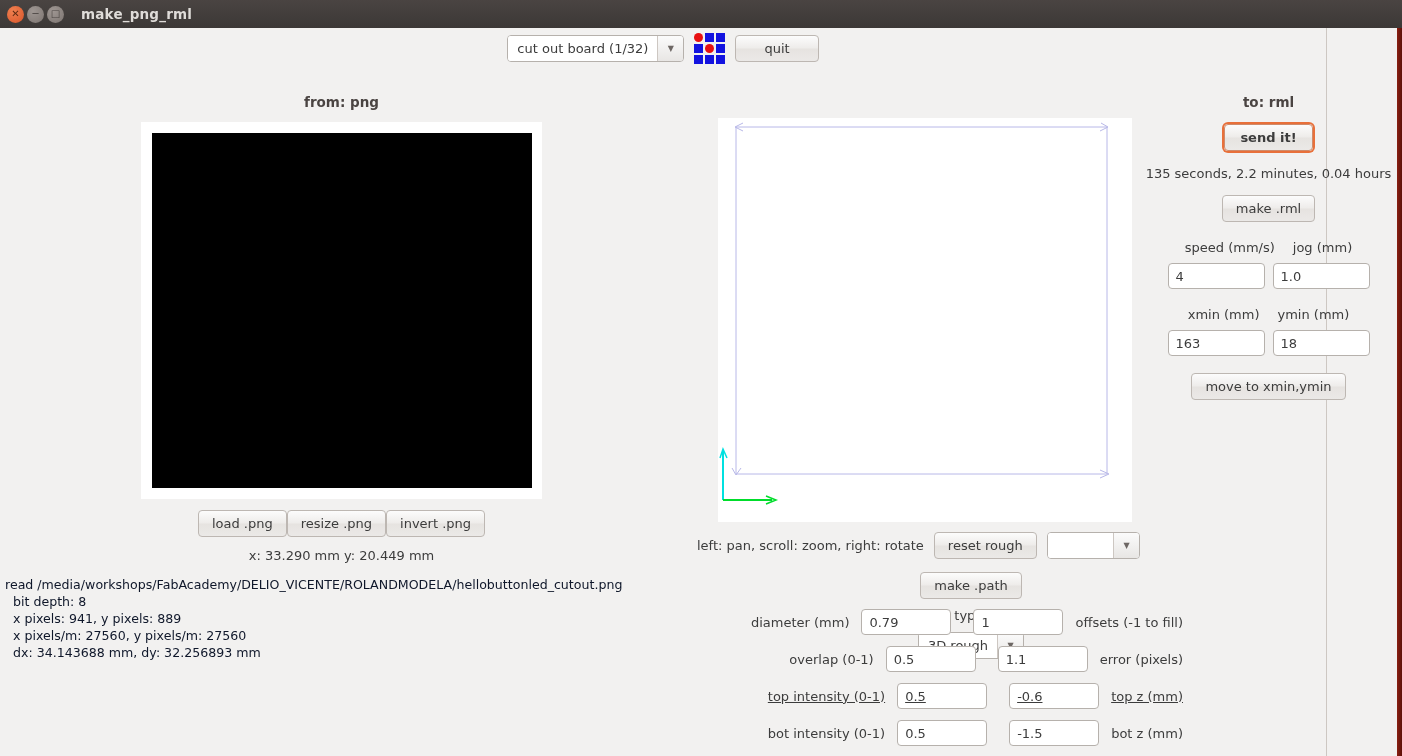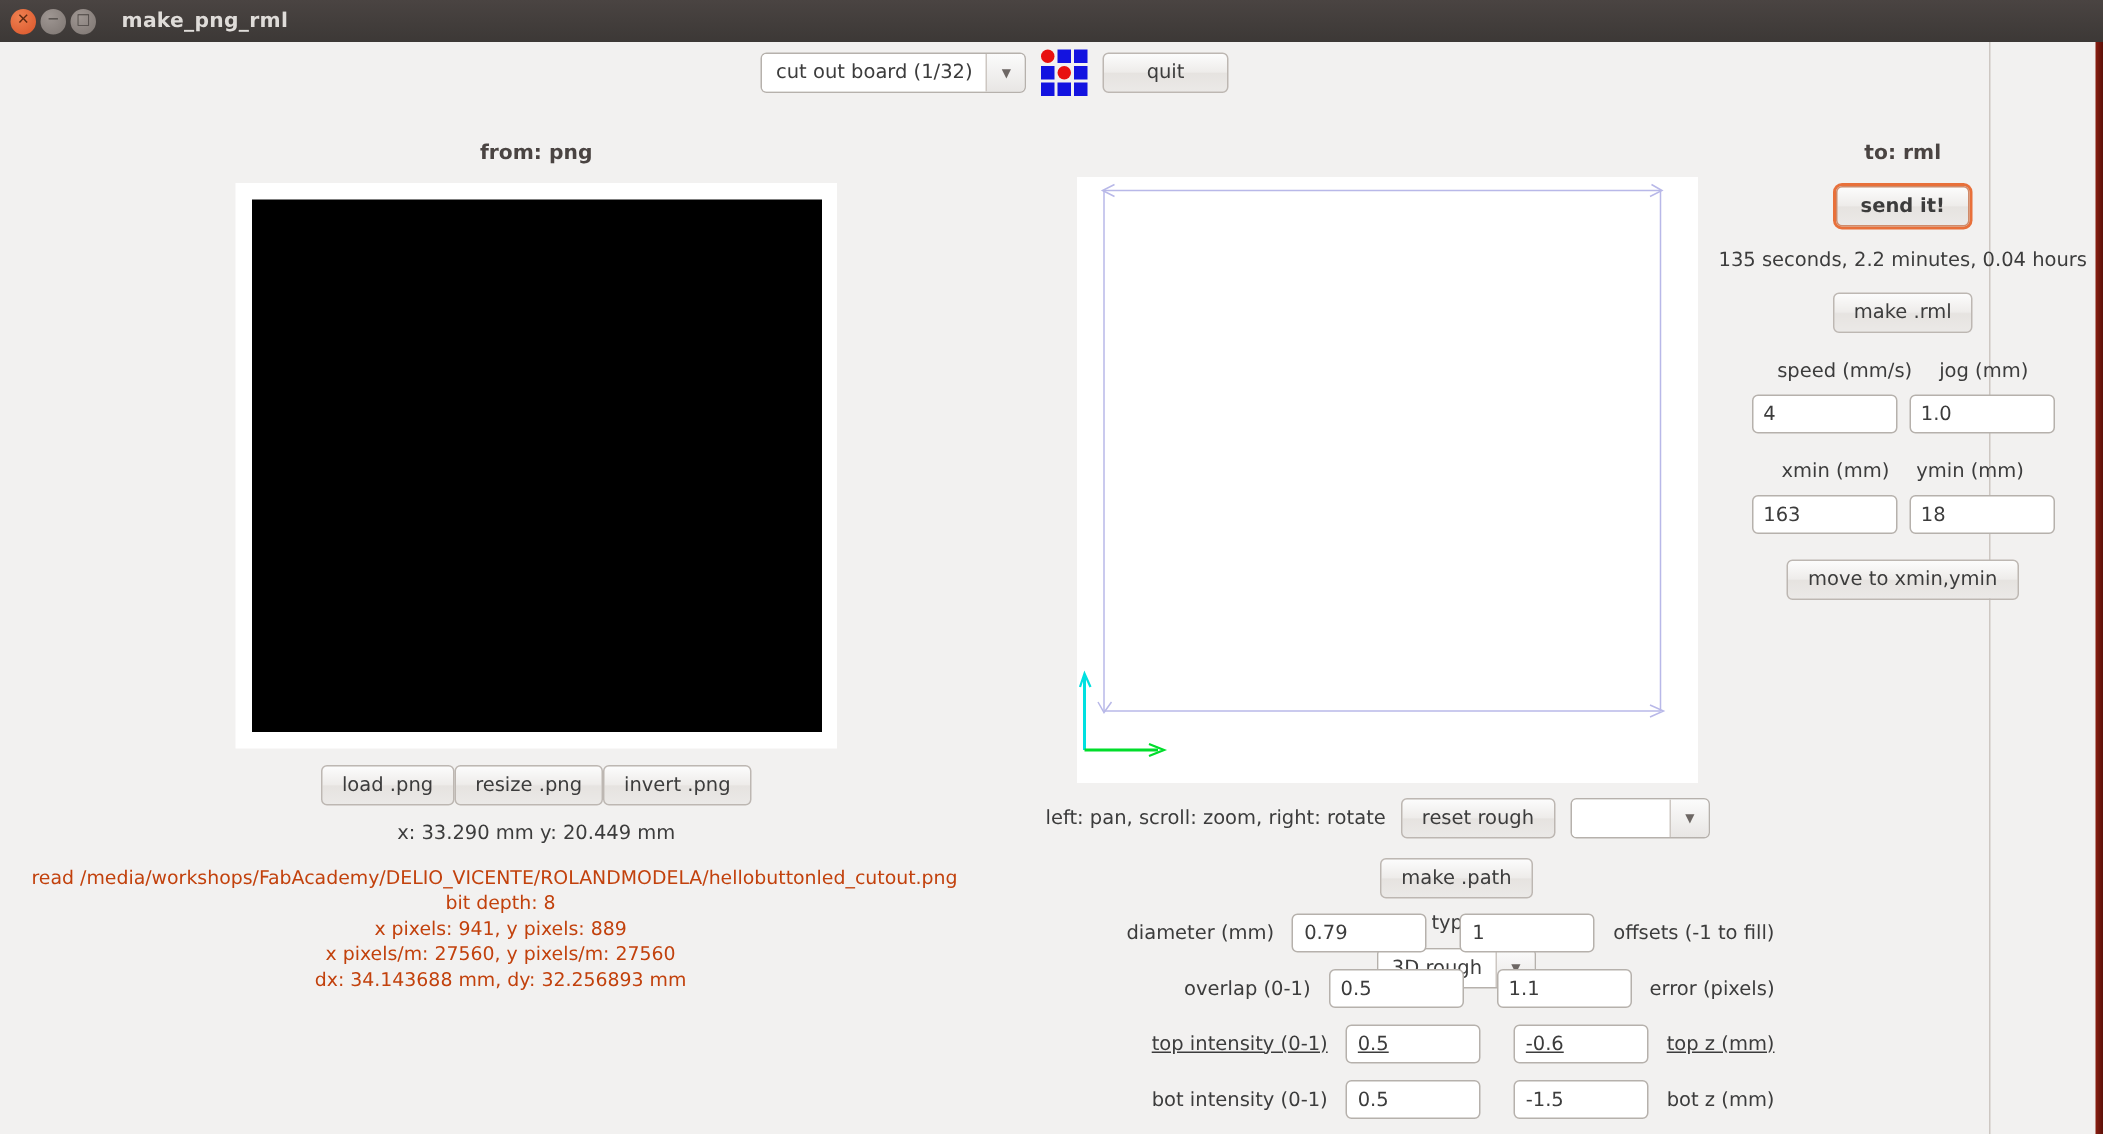--- a/index.html
+++ b/index.html
@@ -146,21 +146,21 @@
 
   
   .panel-head {
     font-weight: bold;
     font-size: 13.5px;
     color: #4a4442;
     text-align: center;
   }
 
   
-  #col-left { position: absolute; left: 0; top: 36px; width: 683px; height: 692px; margin-left: 16px; }
+  #col-left { position: absolute; left: 0; top: 36px; width: 683px; height: 692px; }
   #png-title { position: absolute; left: 0; top: 30px; width: 683px; }
   #png-frame {
     position: absolute;
     left: 141px; top: 58px;
     width: 401px; height: 377px;
     background: #ffffff;
     display: flex; align-items: center; justify-content: center;
   }
   #png-image {
     width: 380px; height: 355px;
@@ -174,23 +174,22 @@
   #coord-readout {
     position: absolute; left: 0; top: 484px; width: 683px;
     text-align: center;
     font-size: 13px;
   }
   #log-block {
     position: absolute;
     left: 5px; top: 512px;
     font-size: 12.6px;
     line-height: 17px;
-    color: #c2410c;
+    color: #0f172a;
     white-space: pre;
-    text-align: center;
   }
 
   
   #col-center { position: absolute; left: 683px; top: 36px; width: 457px; height: 692px; }
   #path-title { position: absolute; left: 0; top: 30px; width: 447px; }
   #path-canvas {
     position: absolute;
     left: 35px; top: 54px;
     width: 414px; height: 404px;
     background: #ffffff;

